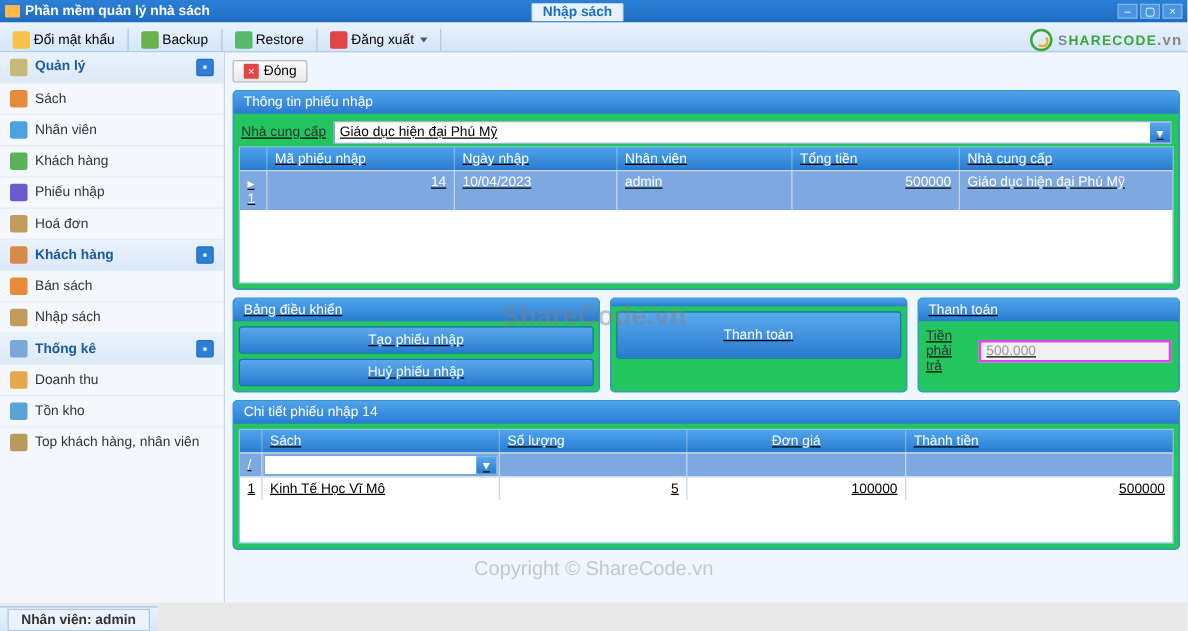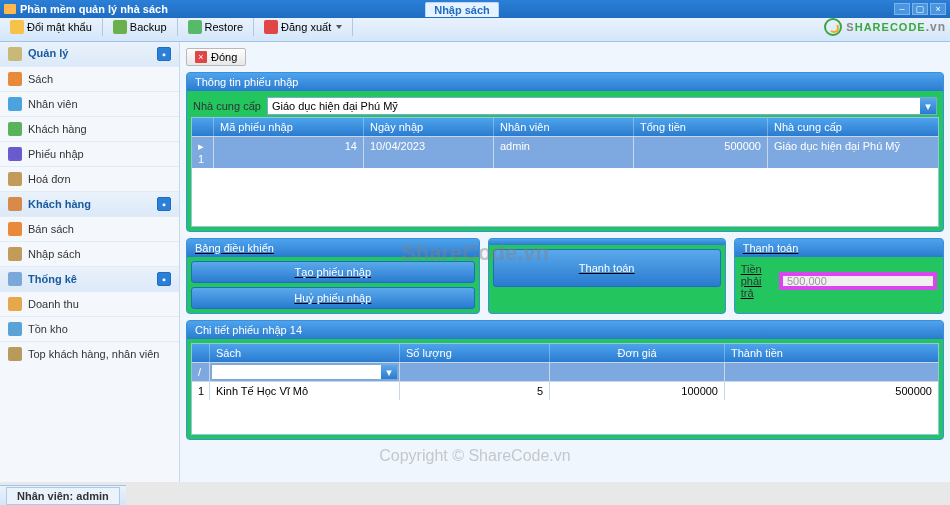--- a/index.html
+++ b/index.html
@@ -7,21 +7,21 @@
 
 
 .titlebar { height: 18px; background: linear-gradient(#2b7fd6,#1f6dc2); display: flex; align-items: center; color: #fff; padding: 0 4px; }
 .titlebar .icon-folder { width: 12px; height: 10px; background: #ffb84d; border-radius: 1px; margin-right: 4px; display: inline-block; }
 .titlebar .title { flex: 1; font-weight: bold; }
 .titlebar .tab { background: #e6f2ff; color: #1f6dc2; border-radius: 2px 2px 0 0; padding: 1px 8px; margin-left: 10px; font-weight: bold; border: 1px solid #b8d6f3; border-bottom: none; }
 .titlebar .winctrls { display: flex; gap: 2px; }
 .titlebar .winctrls span { width: 16px; height: 12px; background: #4a95e0; border: 1px solid #7db5ea; display: flex; align-items: center; justify-content: center; color: #fff; font-size: 9px; cursor: pointer; }
 
 
-.toolbar { height: 24px; background: linear-gradient(#e9f2fc,#d4e6fa); border-bottom: 1px solid #a0c4e8; display: flex; align-items: flex-start; padding: 0 4px; gap: 2px; }
+.toolbar { height: 24px; background: linear-gradient(#e9f2fc,#d4e6fa); border-bottom: 1px solid #a0c4e8; display: flex; align-items: flex-end; padding: 0 4px; gap: 2px; }
 .toolbar .tbtn { display: flex; align-items: center; gap: 3px; padding: 2px 6px; border-radius: 2px; cursor: pointer; }
 .toolbar .sep { width: 1px; height: 18px; background: #b0c8e0; margin: 0 2px; }
 .toolbar .ico { width: 14px; height: 14px; display: inline-block; border-radius: 2px; }
 .toolbar .brand { margin-left: auto; display:flex; align-items:center; gap:4px; color:#3aa73a; font-size:16px; font-weight:bold; letter-spacing:1px;}
 .toolbar .brand .g{color:#888;}
 .toolbar .brand .vn{color:#888;font-size:12px;}
 .toolbar .brand-icon{width:18px;height:18px;border:2px solid #3aa73a;border-radius:50%;position:relative;}
 .toolbar .brand-icon:after{content:"";position:absolute;width:6px;height:6px;border:2px solid #f5a623;border-radius:50%;top:3px;left:3px;border-top-color:transparent;border-left-color:transparent;}
 .caret-down{width:0;height:0;border-left:3px solid transparent;border-right:3px solid transparent;border-top:4px solid #555;display:inline-block;margin-left:2px;}
 
@@ -39,21 +39,21 @@
 
 
 .main { flex: 1; background: #f0f6fd; padding: 6px; display: flex; flex-direction: column; gap: 6px; overflow: hidden; }
 .close-row { display: flex; }
 .close-btn { display: flex; align-items: center; gap: 4px; padding: 2px 8px; background: linear-gradient(#fdfdfd,#e8e8e8); border: 1px solid #b8b8b8; border-radius: 2px; cursor: pointer; }
 .close-btn .x { width: 12px; height: 12px; background: #e04646; color: #fff; display: flex; align-items: center; justify-content: center; font-size: 9px; border-radius: 1px; }
 
 
 .panel { border: 1px solid #3a8fdd; border-radius: 4px; background: #22c55e; }
 .panel-header { background: linear-gradient(#4fa3ec,#2a7bd0); color: #fff; padding: 3px 8px; border-radius: 3px 3px 0 0; font-weight: normal; }
-.panel-body { padding: 4px; }
+.panel-body { padding: 4px; text-decoration: underline; }
 
 
 .combo-row { display: flex; align-items: center; gap: 6px; padding: 2px; }
 .combo-row label { color: #333; }
 .combo { flex: 1; display: flex; border: 1px solid #7ea9d4; background: #fff; height: 18px; }
 .combo input { flex: 1; border: none; padding: 0 4px; font-size: 11px; outline: none; }
 .combo .dd { width: 16px; background: linear-gradient(#5aa9ec,#2a7bd0); display: flex; align-items: center; justify-content: center; color:#fff; }
 
 
 .grid { width: 100%; border: 1px solid #9ac1e8; }
@@ -68,21 +68,21 @@
 .grid-body1 { background: #fff; height: 90px; }
 .grid-body2 { background: #fff; height: 72px; }
 
 
 .midrow { display: flex; gap: 8px; }
 .midrow .panel { flex: 1; text-decoration: underline; }
 .ctrl-btns { display: flex; flex-direction: column; gap: 4px; padding: 4px; }
 .bigbtn { flex:1; background: linear-gradient(#5aa9ec,#2a7bd0); color:#fff; border: 1px solid #1f6dc2; border-radius: 3px; text-align:center; padding: 4px 0; cursor:pointer; }
 .pay-body { padding: 6px; display:flex; align-items:center; gap:6px;}
 .pay-body label { color:#333; }
-.pay-body input { flex:1; border:4px solid #d946ef; background:#f0f0f0; color:#999; padding:2px 4px; height:18px;}
+.pay-body input { flex:1; border:2px solid #d946ef; background:#f0f0f0; color:#999; padding:2px 4px; height:18px;}
 
 
 .gc .combo{height:16px;}
 .numcell{text-align:right;}
 
 
 .statusbar { position:absolute; bottom:0; left:0; height:20px; background: linear-gradient(#e9f2fc,#d4e6fa); border-top:1px solid #a0c4e8; display:flex; align-items:center; padding:0 6px;}
 .statusbar .cell { padding:2px 10px; border:1px solid #b0c8e0; background:#eaf2fb; font-weight:bold; color:#333;}
 
 

